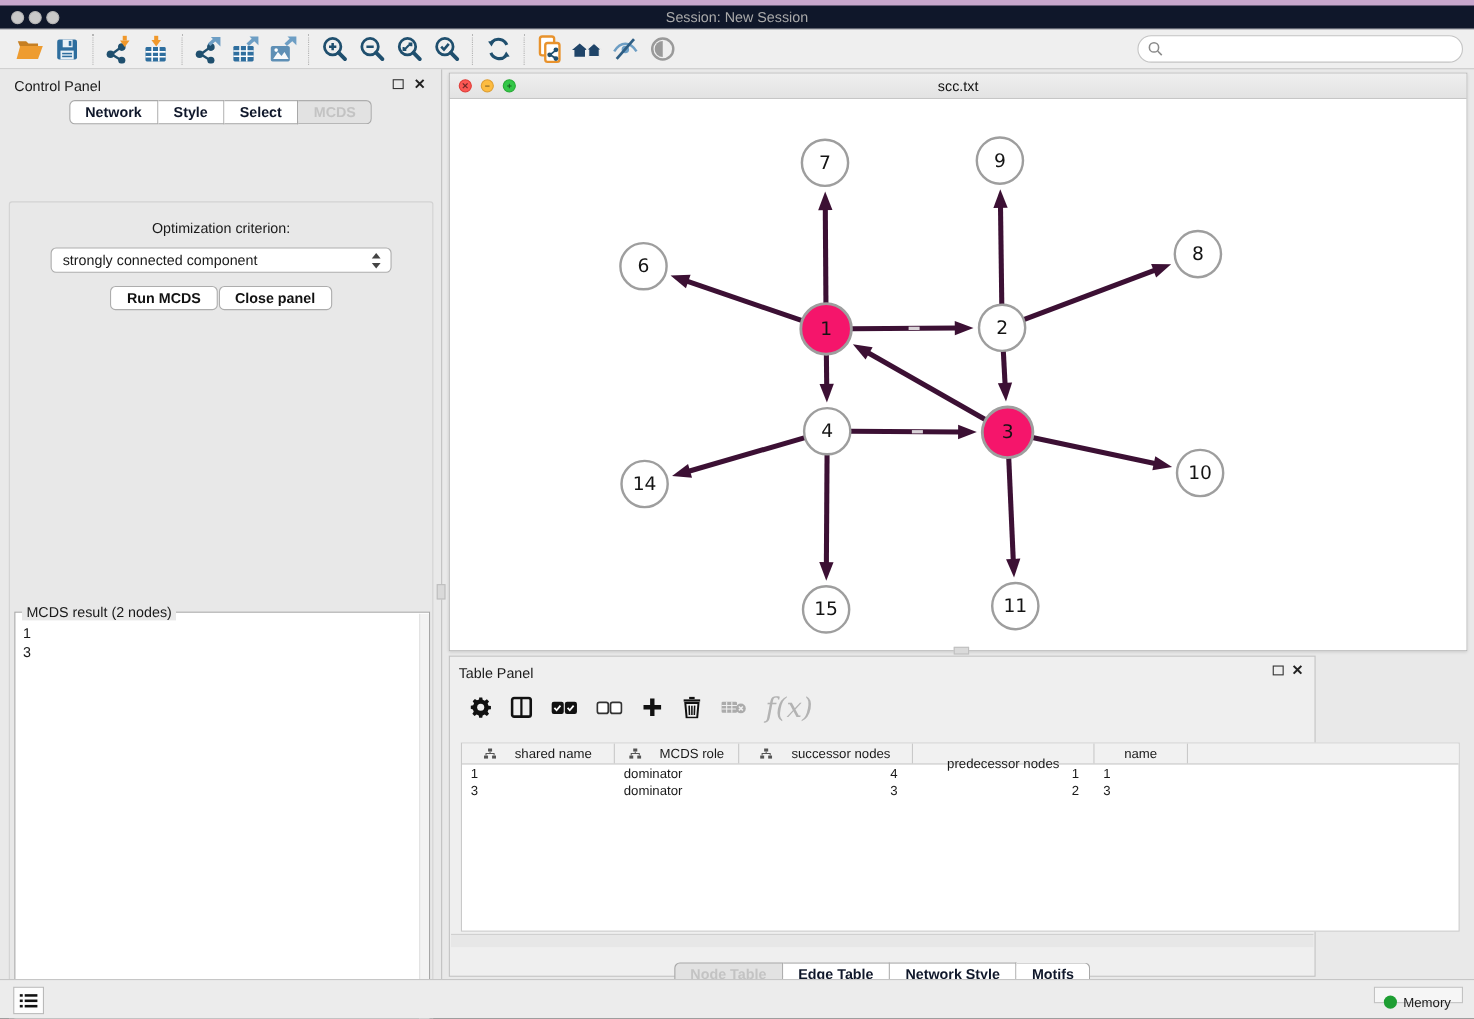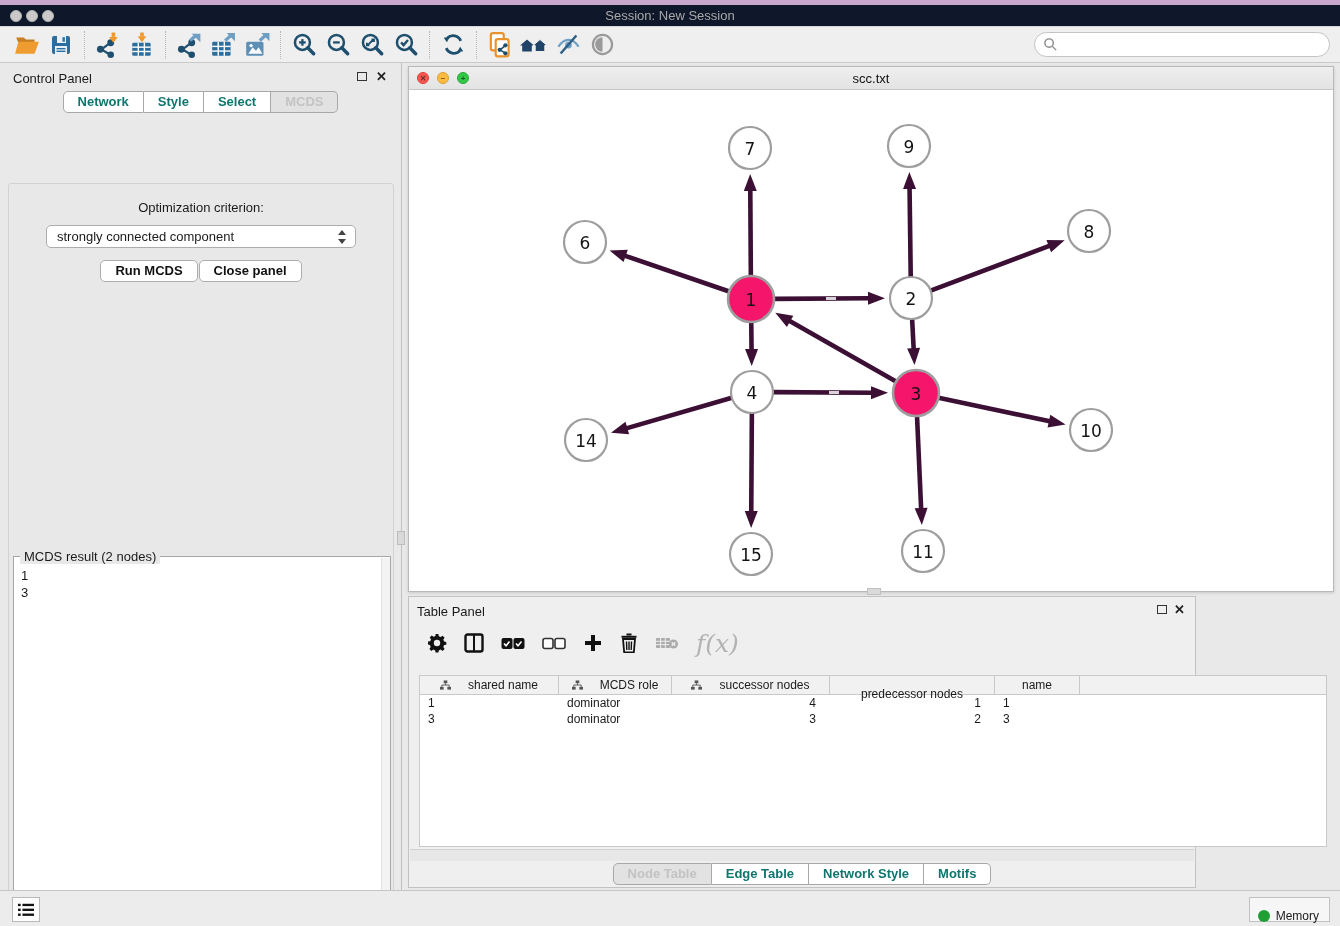--- a/index.html
+++ b/index.html
@@ -28,21 +28,21 @@
   
   .control-panel { position:absolute; left:0; top:63px; width:402px; height:827px;
     background:#E9E9E9; border-right:1px solid #C0C0C0; }
   .panel-head { position:relative; height:28px; }
   .panel-head .ptitle { position:absolute; left:13px; top:8px; font-size:13px; color:#1A1A1A; }
   .float-ico { position:absolute; top:9px; width:10px; height:9px; border:1.6px solid #333; }
   .close-ico { position:absolute; top:6px; font-size:13px; font-weight:bold; color:#222; }
   .cp-float{ right:34px; } .cp-close{ right:14px; }
   .seg-row { display:flex; justify-content:center; }
   .seg { height:22px; line-height:20px; padding:0 14px; background:#fff; border:1px solid #A8A8A8;
-    border-left:none; font-size:13px; font-weight:bold; color:#0f766e; }
+    border-left:none; font-size:13px; font-weight:bold; color:#0f172a; }
   .seg:first-child { border-left:1px solid #A8A8A8; border-radius:5px 0 0 5px; }
   .seg:last-child { border-radius:0 5px 5px 0; }
   .seg.active { background:#E2E2E2; color:#C3C3C3; }
   .cp-body { position:absolute; left:8px; top:120px; width:386px; height:752px;
     background:#E8E8E8; border:1px solid #D2D2D2; border-radius:3px; }
   .opt-label { margin-top:16px; text-align:center; font-size:13px; }
   .dropdown { position:relative; margin:10px auto 0; width:310px; height:23px; background:#fff;
     border:1px solid #ADADAD; border-radius:5px; font-size:13px; line-height:21px; padding-left:10px; }
   .dd-arrows { position:absolute; right:8px; top:3px; width:9px; height:16px; }
   .dd-arrows::before { content:""; position:absolute; top:1px; left:0; border-left:4.5px solid transparent;
@@ -82,26 +82,26 @@
   .tp-ico { display:flex; align-items:center; justify-content:center; }
   .fx { font-family:"DejaVu Serif", serif; font-style:italic; font-size:25px; color:#B3B3B3; }
   .dtable { position:absolute; left:10px; top:78px; width:908px; height:172px; background:#fff; border:1px solid #C9C9C9; }
   .thead { display:flex; height:19px; background:#F1F1F1; border-bottom:1px solid #C9C9C9; font-size:12px; }
   .th { display:flex; align-items:center; justify-content:center; gap:17px; border-right:1px solid #C9C9C9; height:100%; }
   .trow { display:flex; height:16px; font-size:12px; align-items:center; }
   .td { height:100%; line-height:16px; overflow:hidden; }
   .c0{width:139px;} .c1{width:113px;} .c2{width:158px;} .c3{width:165px;flex-direction:column;} .c4{width:85px;}
   .al{ padding-left:8px; } .ar{ text-align:right; padding-right:14px; }
   .tp-strip { position:absolute; left:1px; right:1px; top:252px; height:12px; background:#E7E7E7; border-top:1px solid #D0D0D0; }
-  .tp-tabs { position:absolute; left:0; width:100%; top:266px; display:flex; justify-content:center;text-align:center; }
+  .tp-tabs { position:absolute; left:0; width:100%; top:278px; display:flex; justify-content:center;text-align:center; }
   
   .statusbar { position:absolute; left:0; top:890px; width:1340px; height:36px; background:#ECECEC; border-top:1px solid #C6C6C6; }
   .list-btn { position:absolute; left:12px; top:6px; width:28px; height:25px; background:#FDFDFD; border:1px solid #B9B9B9;
     display:flex; align-items:center; justify-content:center; }
-  .mem-btn { position:absolute; right:10px; top:6px; height:25px; padding:12px 10px 0 8px; background:#F6F6F6; border:1px solid #C2C2C2;
+  .mem-btn { position:absolute; right:10px; top:6px; height:15px; padding:12px 10px 0 8px; background:#F6F6F6; border:1px solid #C2C2C2;
     display:flex; align-items:center; gap:6px; font-size:12px; }
   .mem-dot { width:12px; height:12px; border-radius:50%; background:#1E9E33; }
   svg { display:block; }
 </style>
 </head>
 <body>
 
 <div class="app">
 
   <div class="titlebar">

